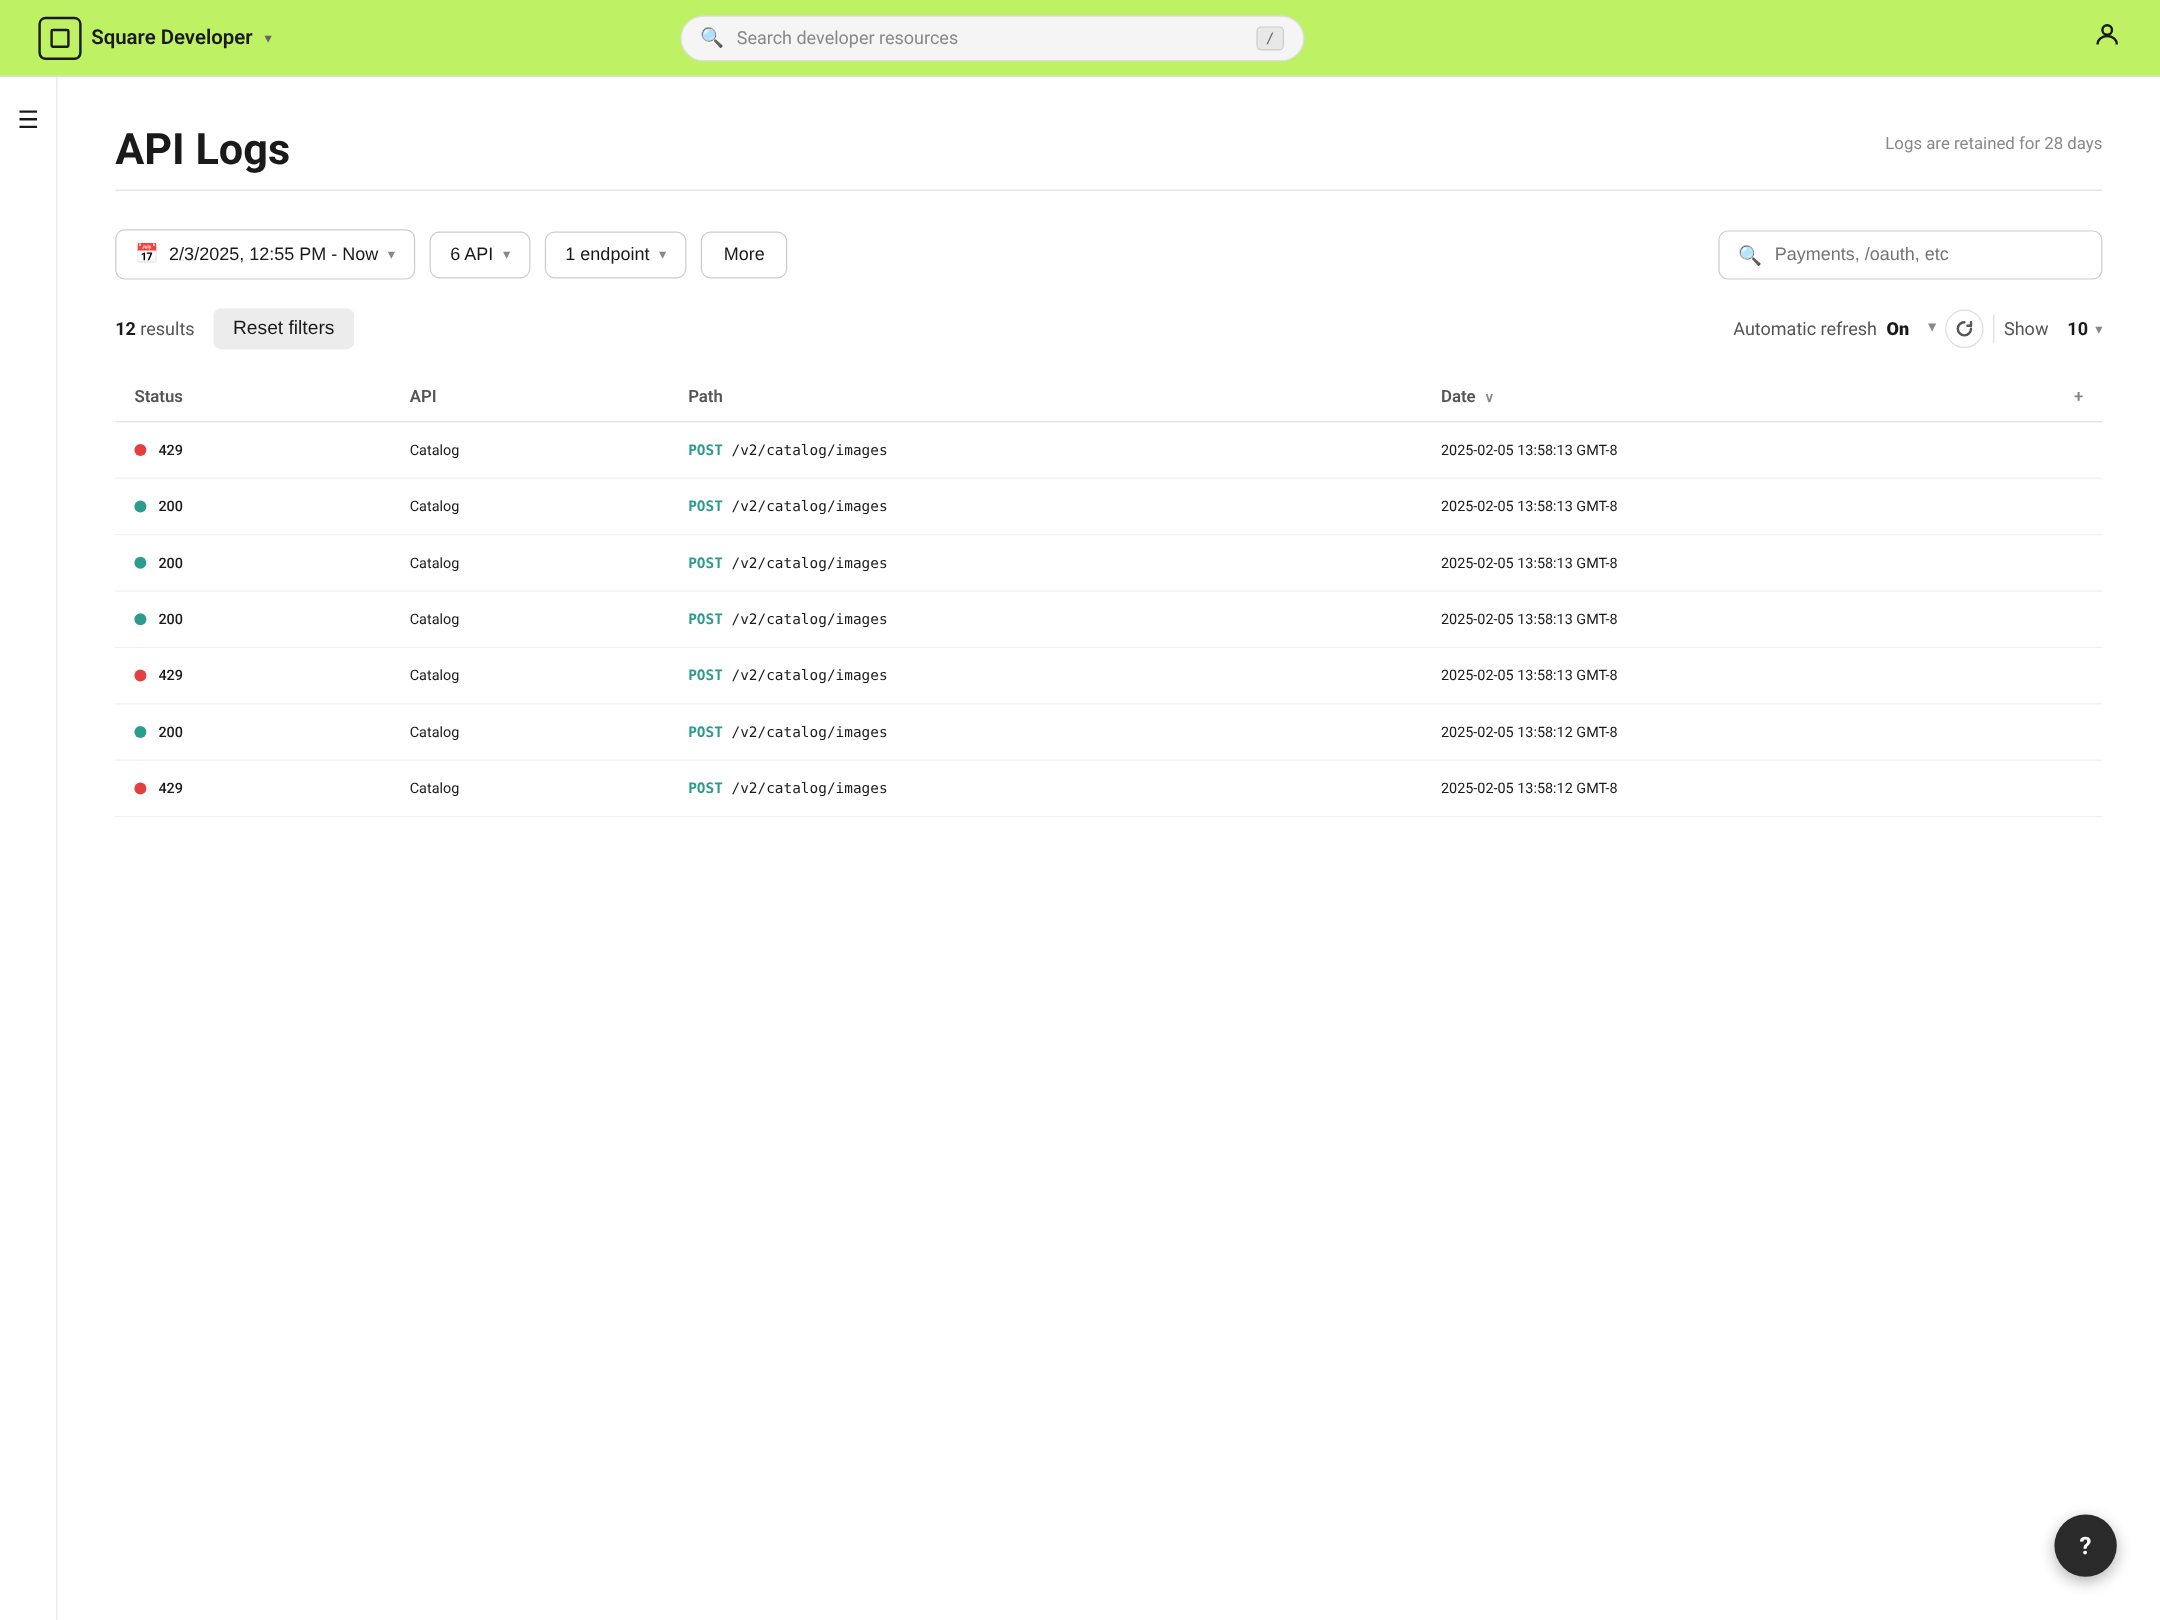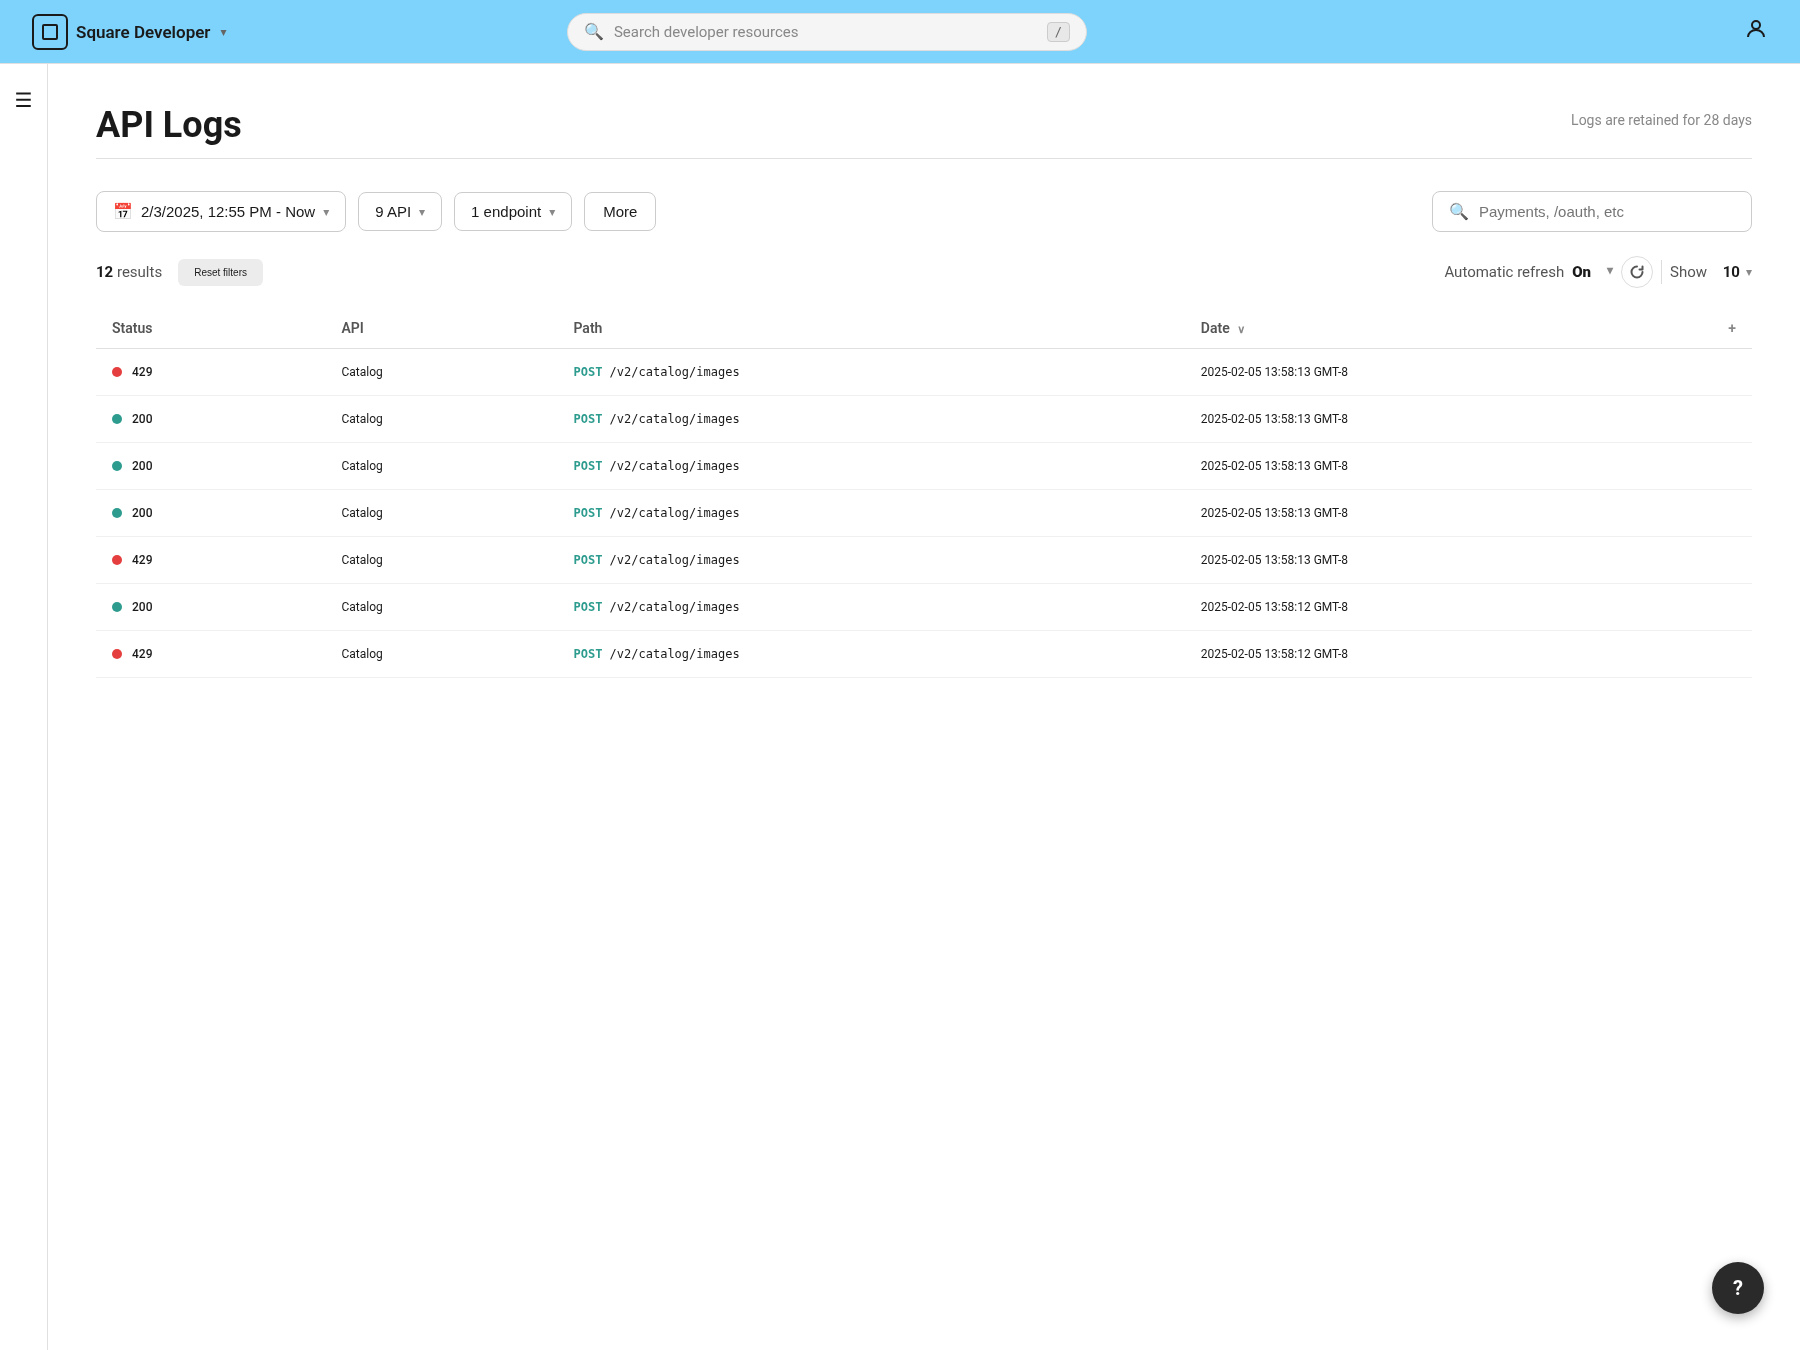--- a/index.html
+++ b/index.html
@@ -4,21 +4,21 @@
   <style>
     * { box-sizing: border-box; margin: 0; padding: 0; }
     body {
       font-family: -apple-system, BlinkMacSystemFont, 'Segoe UI', Roboto, sans-serif;
       background: #f5f5f5;
       color: #1a1a1a;
       font-size: 16px;
     }
     
     .top-nav {
-      background: #7dd3fc;
+      background: #bef264;
       border-bottom: 1px solid #e0e0e0;
       height: 64px;
       display: flex;
       align-items: center;
       padding: 0 32px;
       gap: 24px;
       position: sticky;
       top: 0;
       z-index: 100;
     }
@@ -205,21 +205,21 @@
     }
     .results-count strong {
       color: #1a1a1a;
       font-weight: 700;
     }
     .reset-btn {
       background: #ececec;
       border: none;
       border-radius: 6px;
       padding: 8px 16px;
-      font-size: 10px;
+      font-size: 16px;
       color: #1a1a1a;
       cursor: pointer;
       font-weight: 500;
     }
     .auto-refresh {
       margin-left: auto;
       display: flex;
       align-items: center;
       gap: 8px;
       font-size: 15px;
@@ -374,21 +374,21 @@
       <span class="retention-note">Logs are retained for 28 days</span>
     </div>
 
     <div class="filters-row">
       <button class="filter-btn">
         <span class="cal-icon">📅</span>
         <span>2/3/2025, 12:55 PM - Now</span>
         <span class="chevron">▾</span>
       </button>
       <button class="filter-btn">
-        <span>9 API</span>
+        <span>6 API</span>
         <span class="chevron">▾</span>
       </button>
       <button class="filter-btn">
         <span>1 endpoint</span>
         <span class="chevron">▾</span>
       </button>
       <button class="filter-more">More</button>
 
       <div class="filter-search">
         <span class="search-icon-small">🔍</span>

